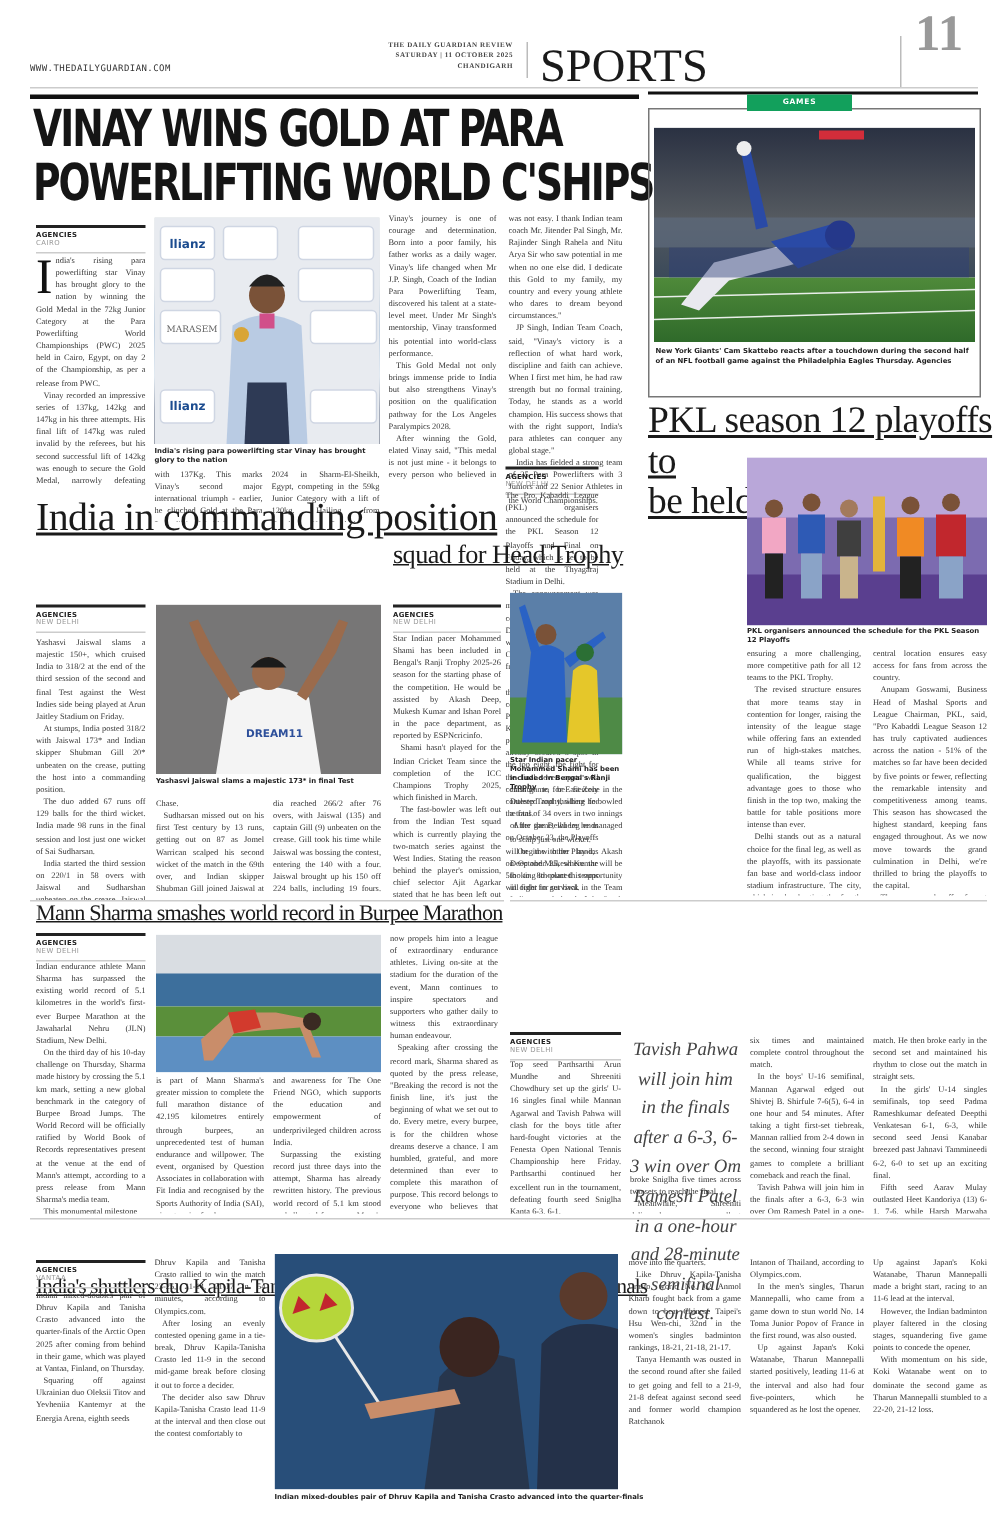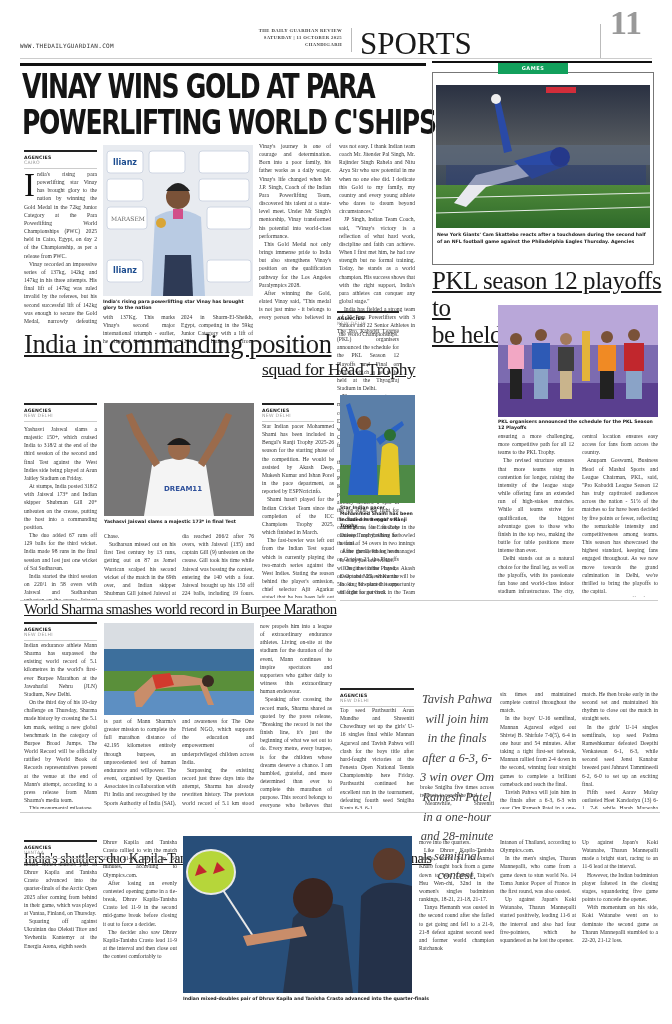--- a/index.html
+++ b/index.html
@@ -251,21 +251,21 @@
     <circle cx="50" cy="40" r="6" fill="#2b6f34"></circle>
   </svg>
 </div>
 <div class="abs caption" style="left:340px; top:505px; width:75px;">Star Indian pacer Mohammed Shami has been included in Bengal's Ranji Trophy</div>
 <div class="abs col" style="left:340px; top:523px; width:75px; height:75px; overflow:hidden;">
   <p class="noindent">class game, for East Zone in the Duleep Trophy, where he bowled a total of 34 overs in two innings of the game, where he managed to scalp just one wicket.</p>
   <p>On the other hand, Akash Deep and Mukesh Kumar will be looking to count this opportunity in order to get back in the Team Indian squad ahead of the South Africa series starting November 14.</p>
 </div>
 
 <div class="abs hdiv" style="left:20px; top:600px; width:316px;"></div>
-<div class="abs hl-serif" style="left:24px; top:600px; width:315px; font-size:14.8px; line-height:18px; white-space:nowrap; letter-spacing:-0.55px;">World Sharma smashes world record in Burpee Marathon</div>
+<div class="abs hl-serif" style="left:24px; top:600px; width:315px; font-size:14.8px; line-height:18px; white-space:nowrap; letter-spacing:-0.55px;">Mann Sharma smashes world record in Burpee Marathon</div>
 <div class="abs agency-block" style="left:24px; top:622px; width:73px;">
   <div class="agency-name">AGENCIES</div>
   <div class="agency-loc">NEW DELHI</div>
 </div>
 <div class="abs col" style="left:24px; top:641px; width:73px; height:168px; overflow:hidden;">
   <p class="noindent">Indian endurance athlete Mann Sharma has surpassed the existing world record of 5.1 kilometres in the world's first-ever Burpee Marathon at the Jawaharlal Nehru (JLN) Stadium, New Delhi.</p>
   <p>On the third day of his 10-day challenge on Thursday, Sharma made history by crossing the 5.1 km mark, setting a new global benchmark in the category of Burpee Broad Jumps. The World Record will be officially ratified by World Book of Records representatives present at the venue at the end of Mann's attempt, according to a press release from Mann Sharma's media team.</p>
   <p>This monumental milestone</p>
 </div>
 <div class="abs photo" style="left:104px; top:623px; width:150px; height:92px;">

